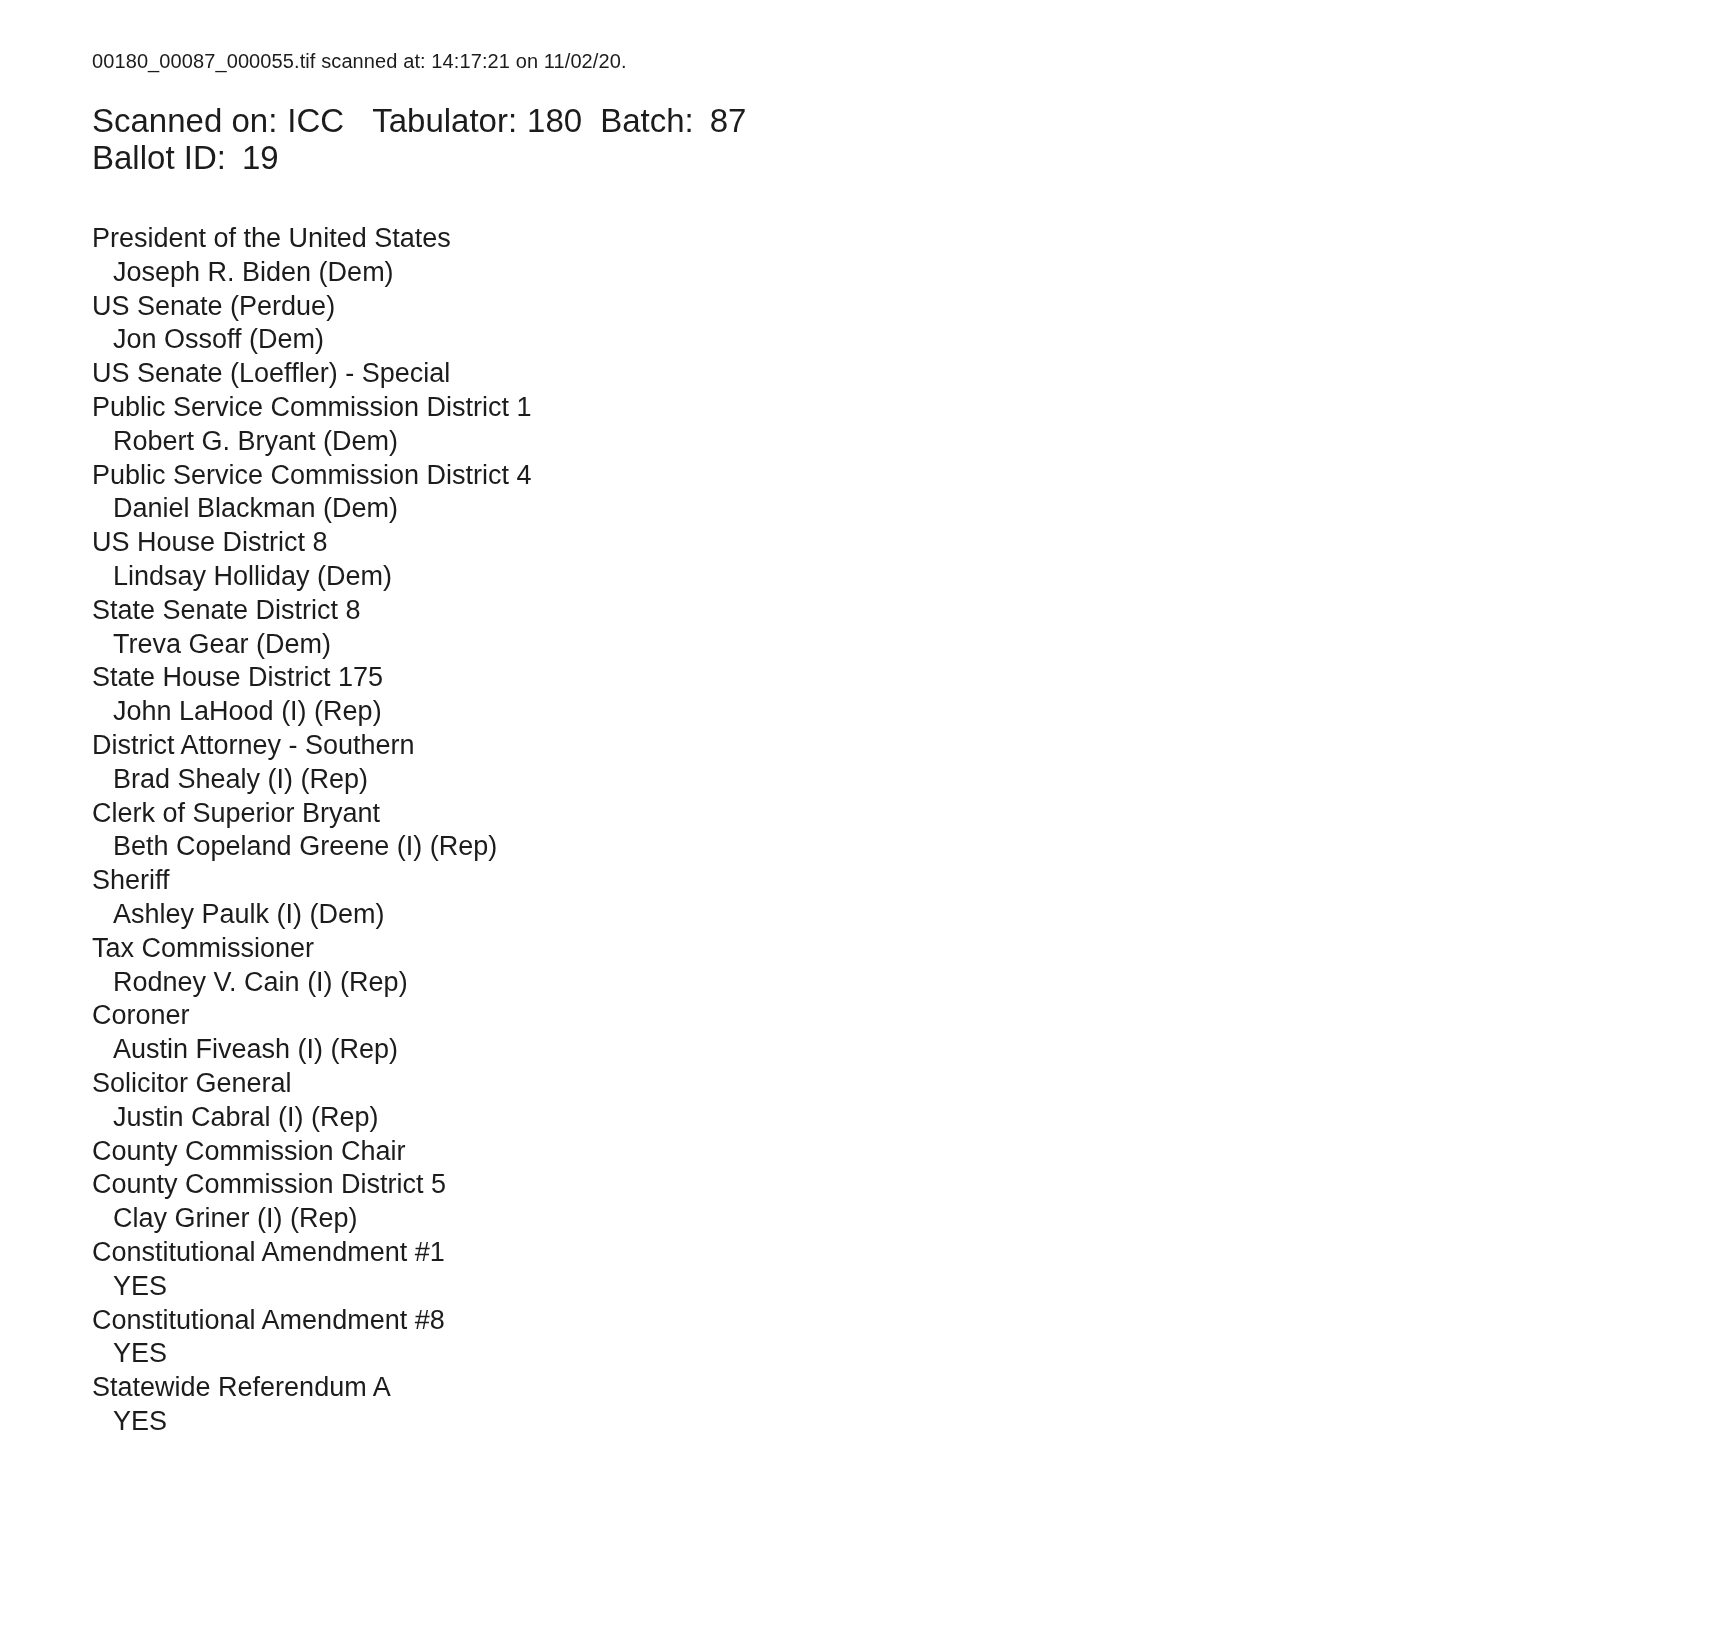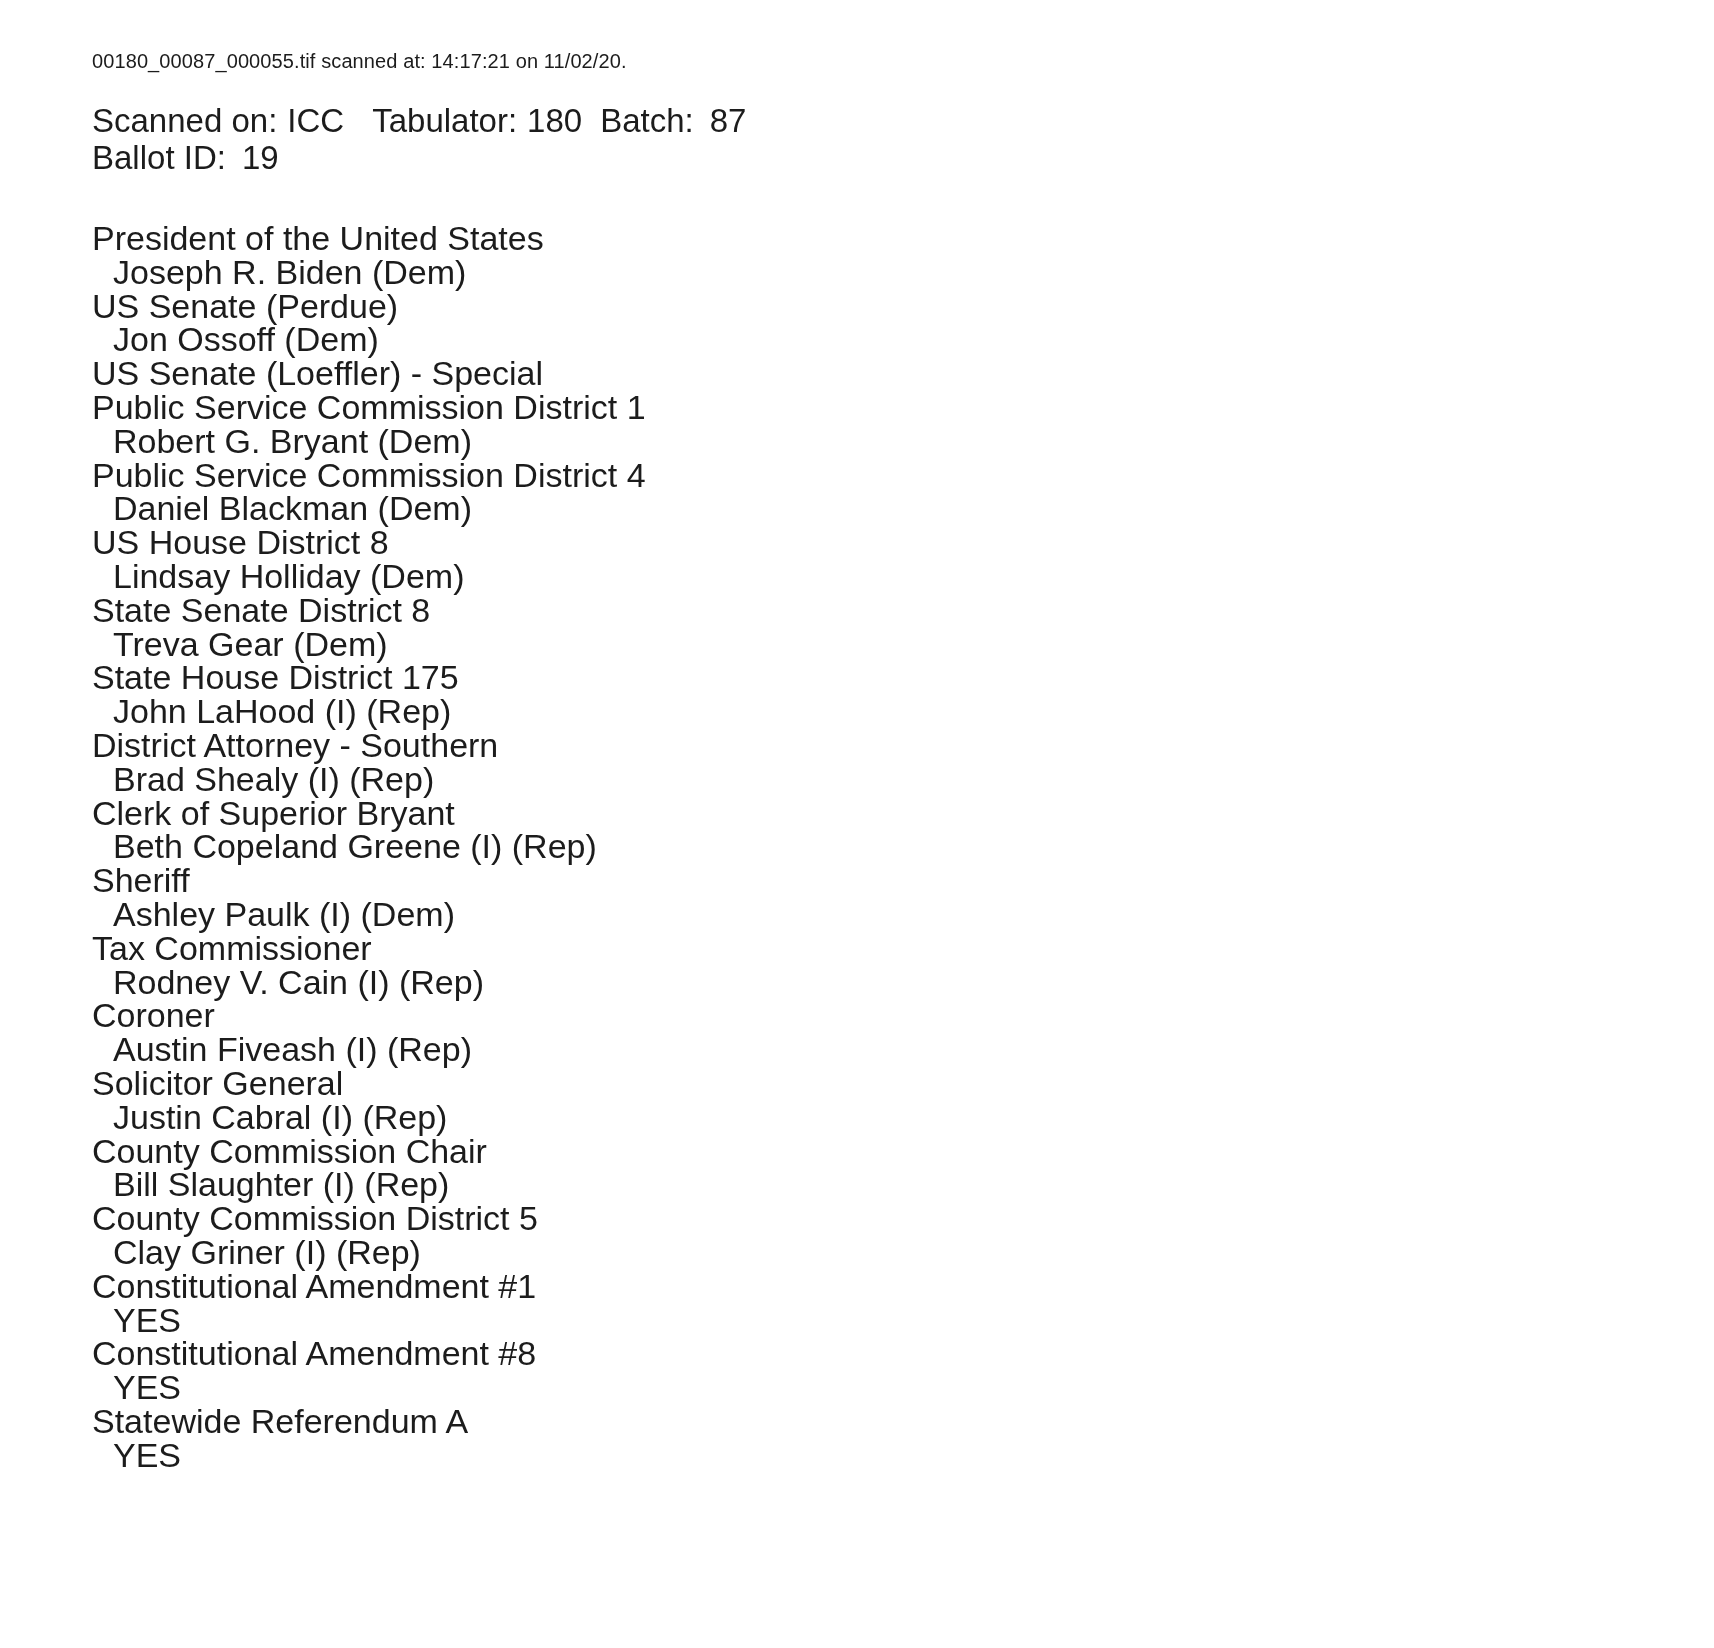--- a/index.html
+++ b/index.html
@@ -32,21 +32,21 @@
     align-items: baseline;
     white-space: pre;
   }
   .pair { display: inline-flex; white-space: pre; }
   .gap-md { margin-left: 28px; }
   .gap-lg { margin-left: 18px; }
   .val-sp { margin-left: 10px; }
   .val-sp2 { margin-left: 16px; }
   .contest-list {
     margin-top: 46px;
-    font-size: 34px;
+    font-size: 27px;
     line-height: 33.8px;
   }
   .office {
     margin-left: 0;
   }
   .choice {
     margin-left: 21px;
   }
 </style>
 </head>
@@ -132,21 +132,20 @@
       <div class="choice">Austin Fiveash (I) (Rep)</div>
     </div>
 
     <div>
       <div class="office">Solicitor General</div>
       <div class="choice">Justin Cabral (I) (Rep)</div>
     </div>
 
     <div>
       <div class="office">County Commission Chair</div>
-      <div class="choice">Bill Slaughter (I) (Rep)</div>
     </div>
 
     <div>
       <div class="office">County Commission District 5</div>
       <div class="choice">Clay Griner (I) (Rep)</div>
     </div>
 
     <div>
       <div class="office">Constitutional Amendment #1</div>
       <div class="choice">YES</div>

